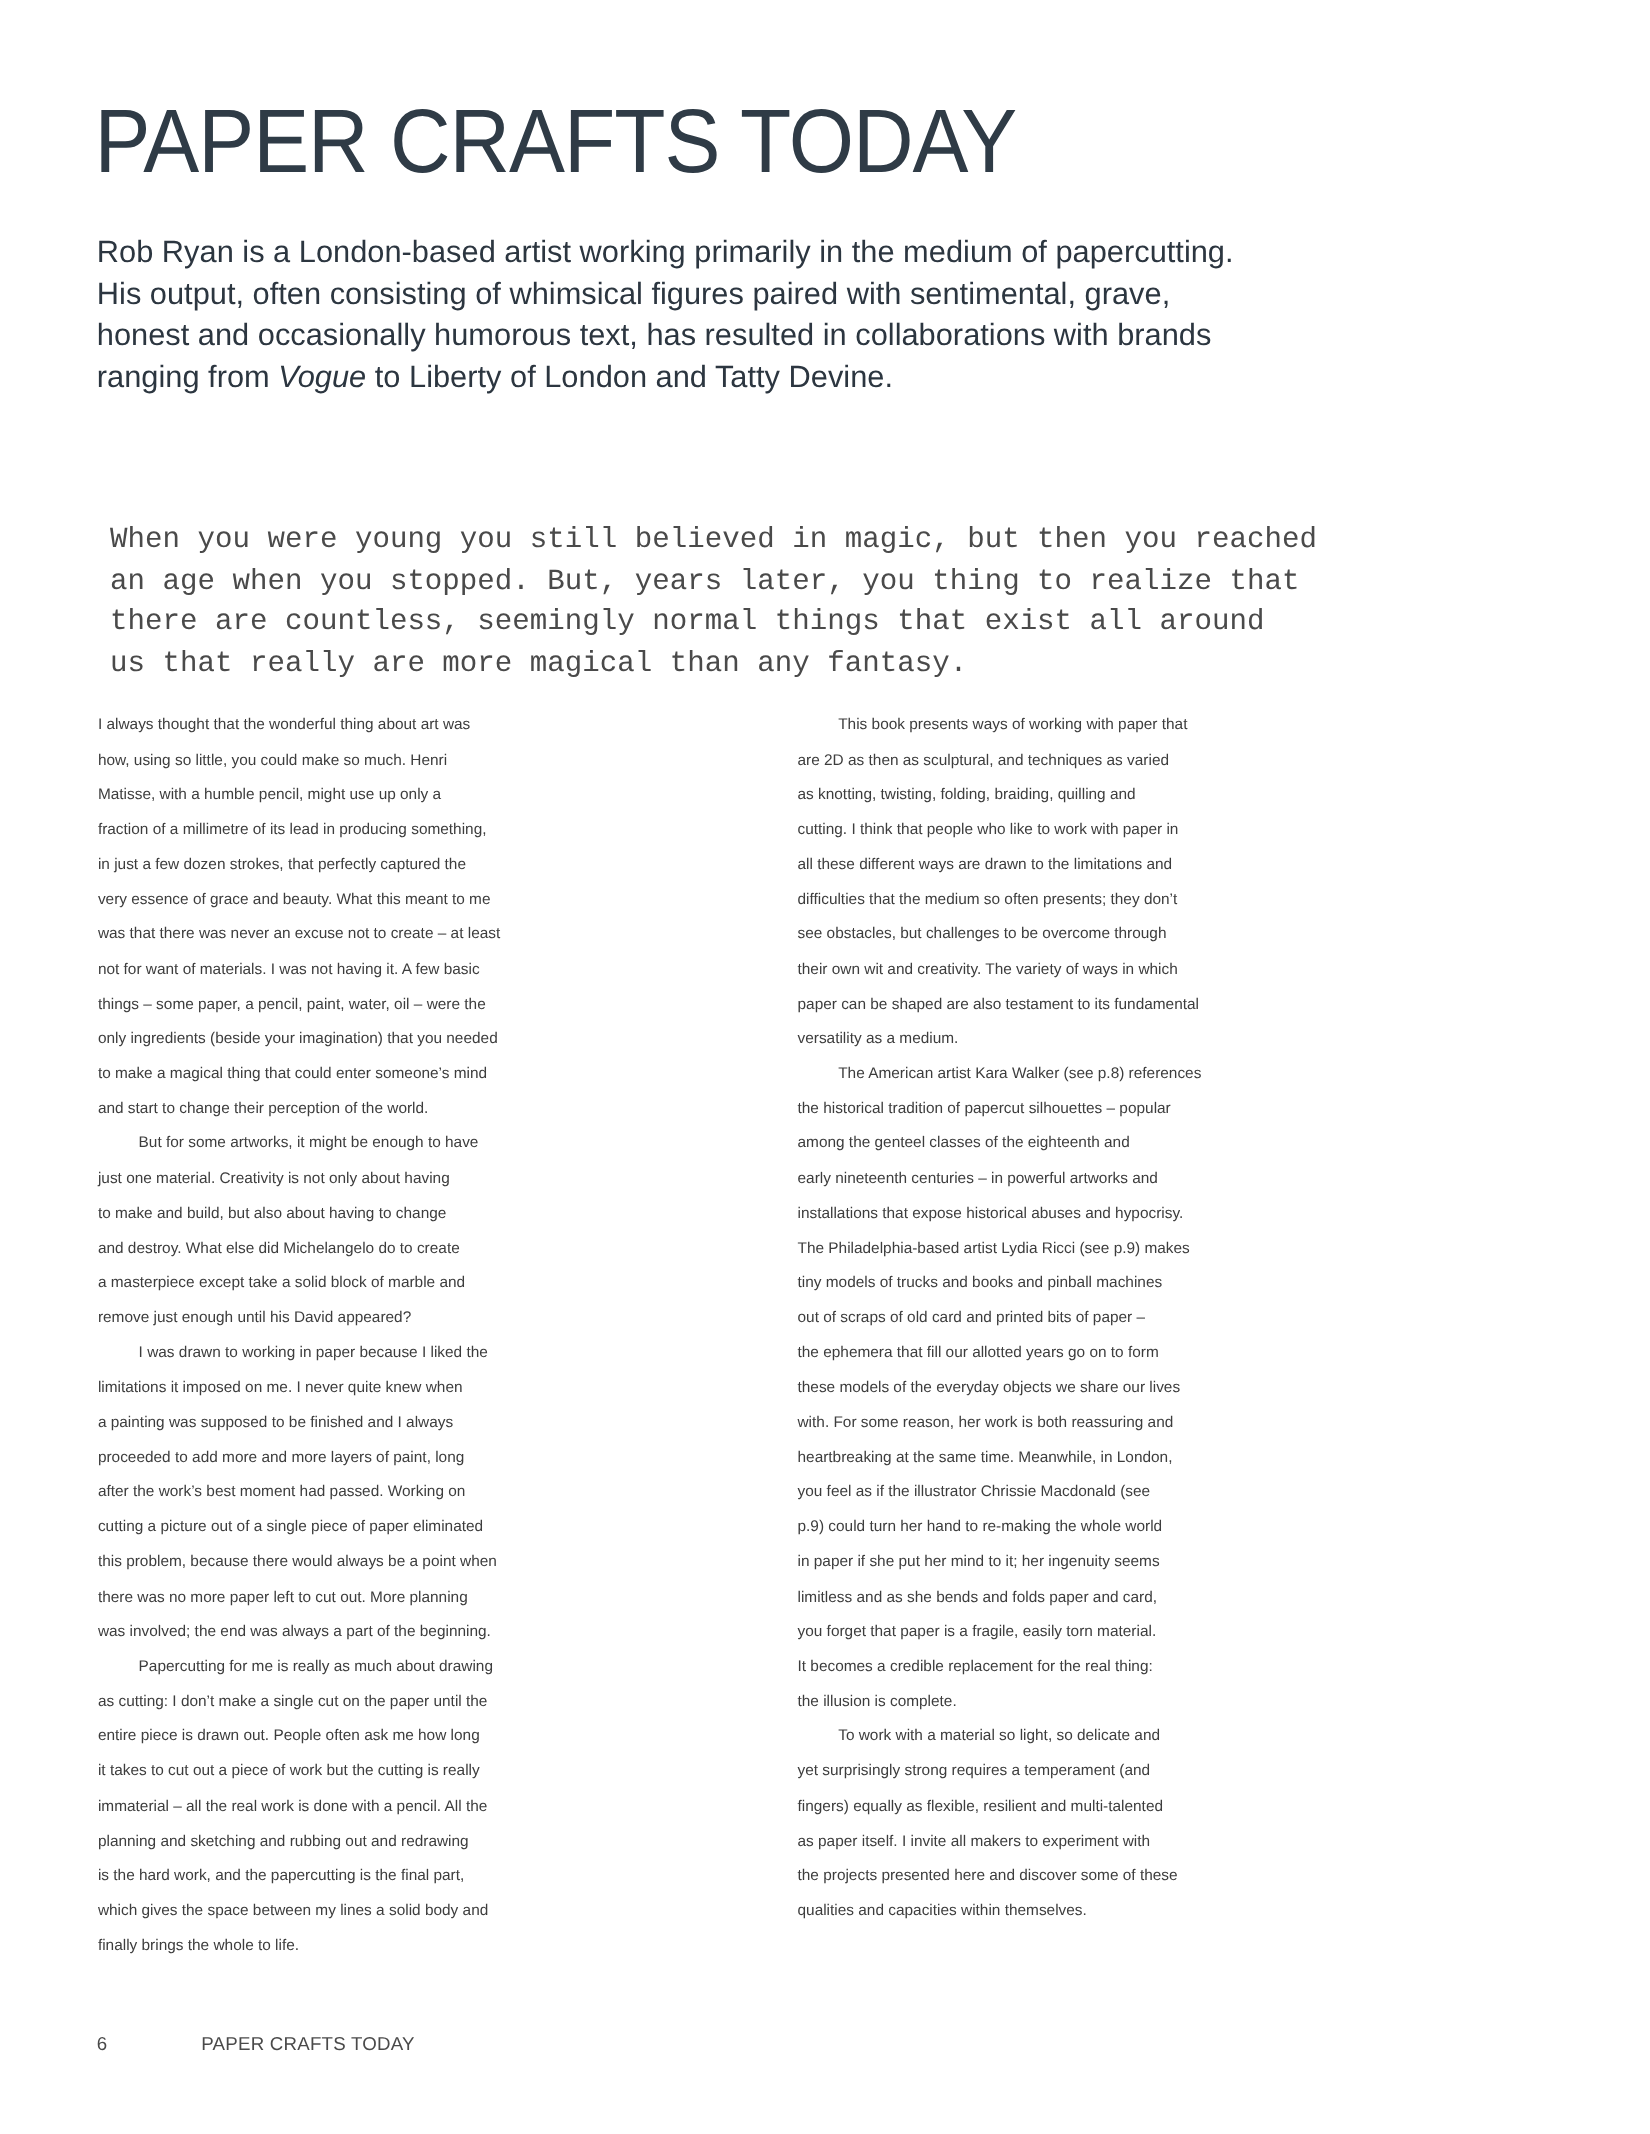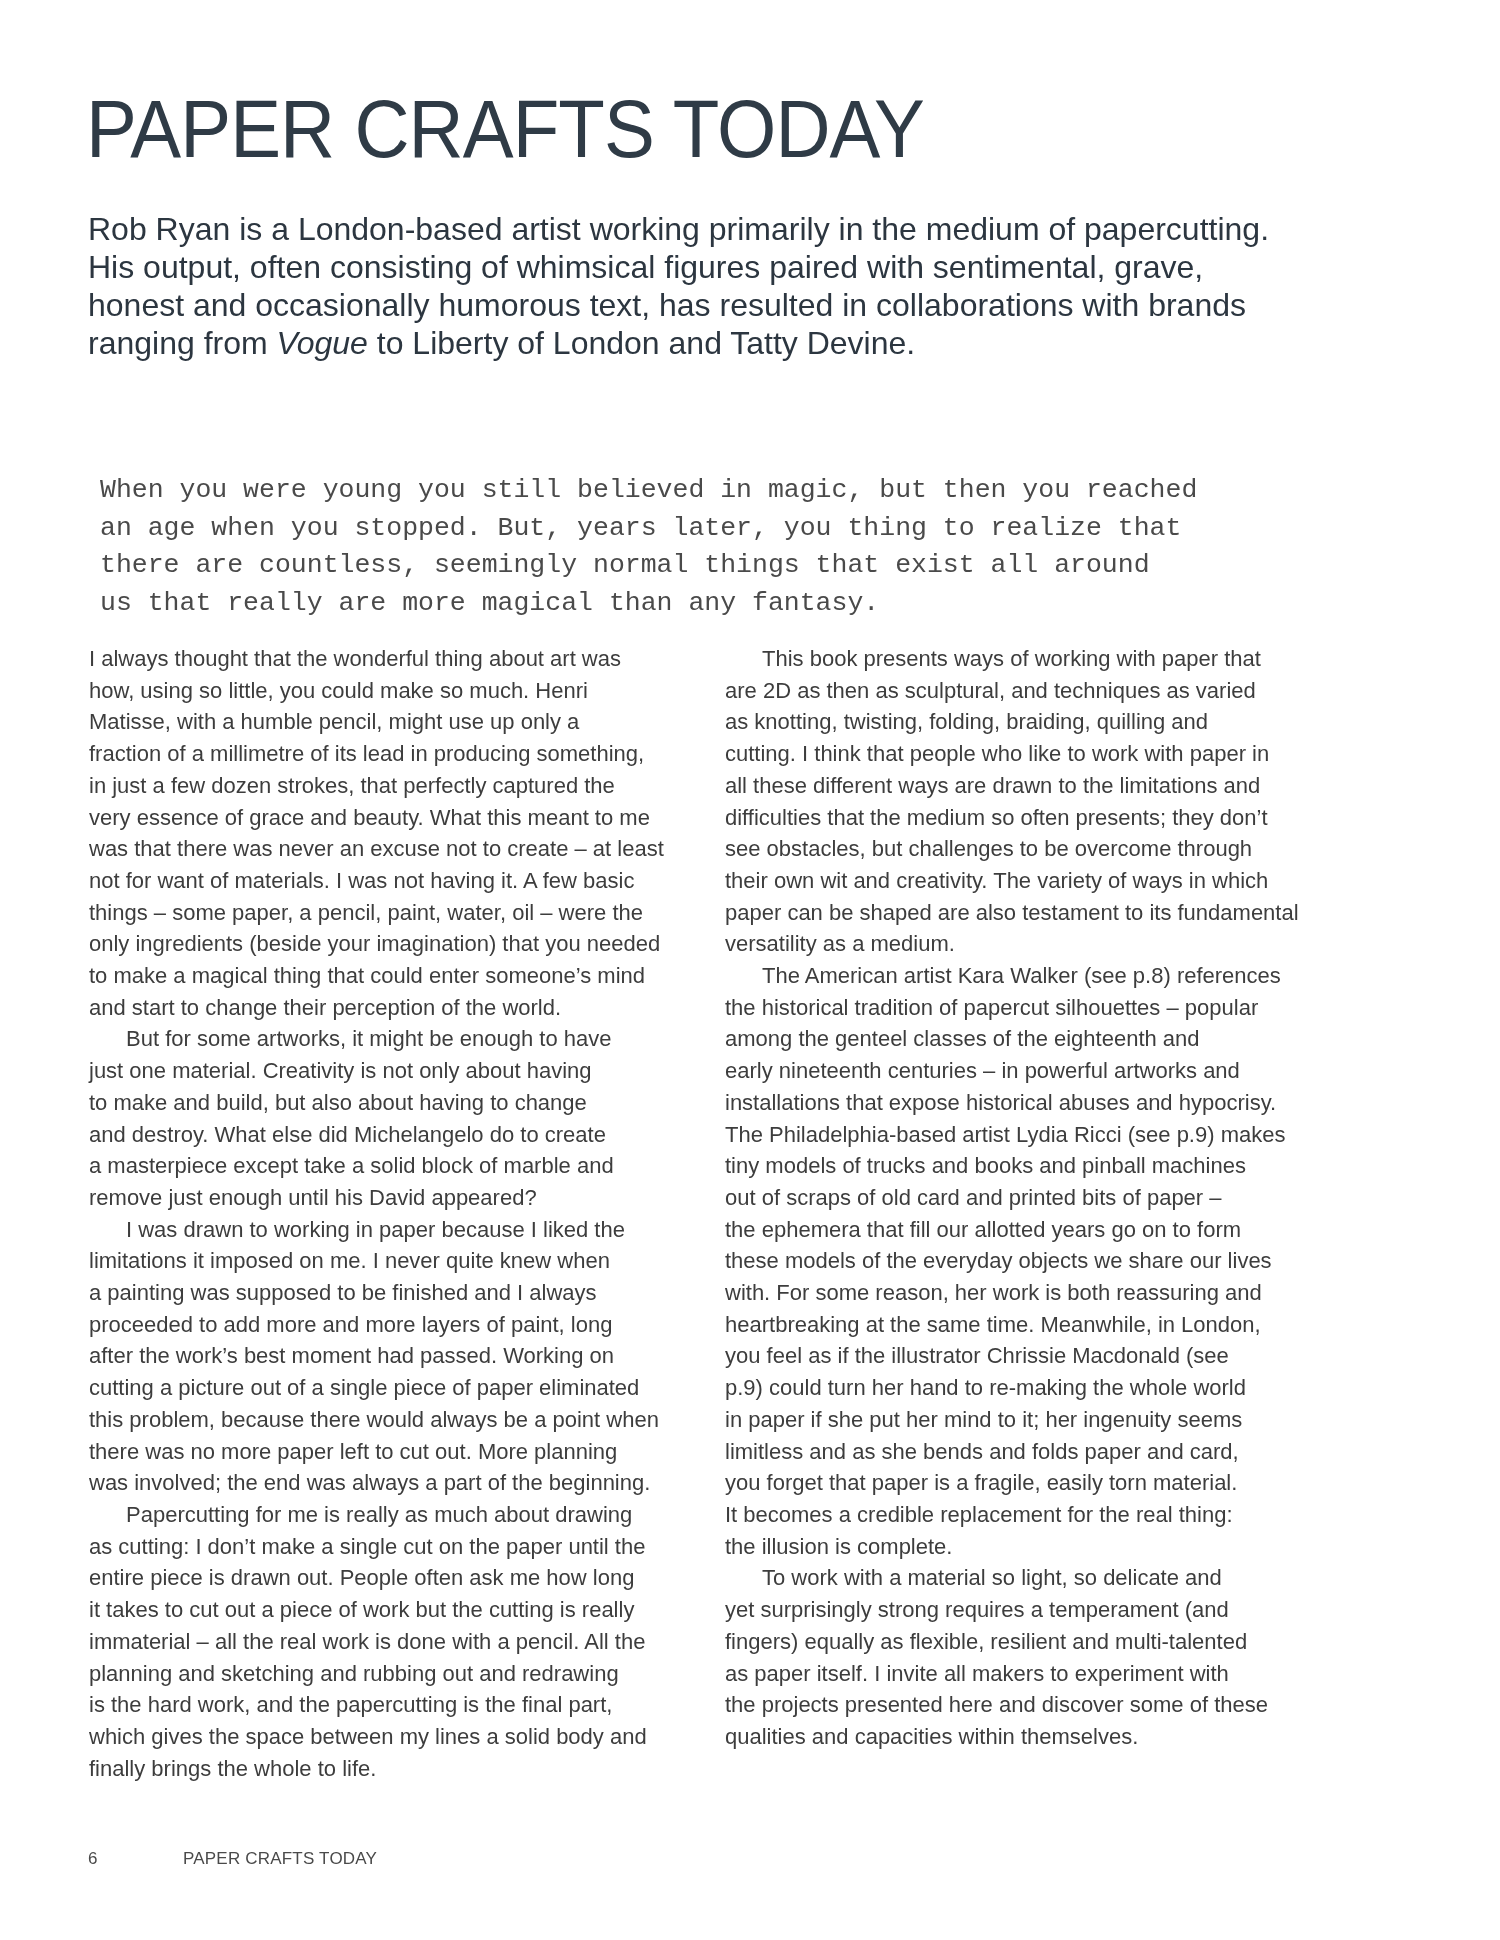--- a/index.html
+++ b/index.html
@@ -29,21 +29,21 @@
       transform: scaleX(0.93);
       transform-origin: left top;
     }
     .intro {
       position: absolute;
       left: 88px;
       top: 210px;
       width: 1300px;
       margin: 0;
       font-family: "Liberation Sans", sans-serif;
-      font-size: 32px;
+      font-size: 28px;
       line-height: 38px;
       color: #2c3640;
     }
     .intro .line {
       display: block;
       white-space: nowrap;
     }
     .intro em {
     }
     .quote {
@@ -58,21 +58,21 @@
       color: #4a4a4a;
     }
     .quote .line {
       display: block;
       white-space: pre;
     }
     .column {
       position: absolute;
       top: 643px;
       font-family: "Liberation Sans", sans-serif;
-      font-size: 22px;
+      font-size: 14px;
       line-height: 31.7px;
       color: #3d3d3d;
     }
     .column.left { left: 89px; width: 600px; }
     .column.right { left: 725px; width: 620px; }
     .para { margin: 0; }
     .column .line {
       display: block;
       white-space: nowrap;
     }

